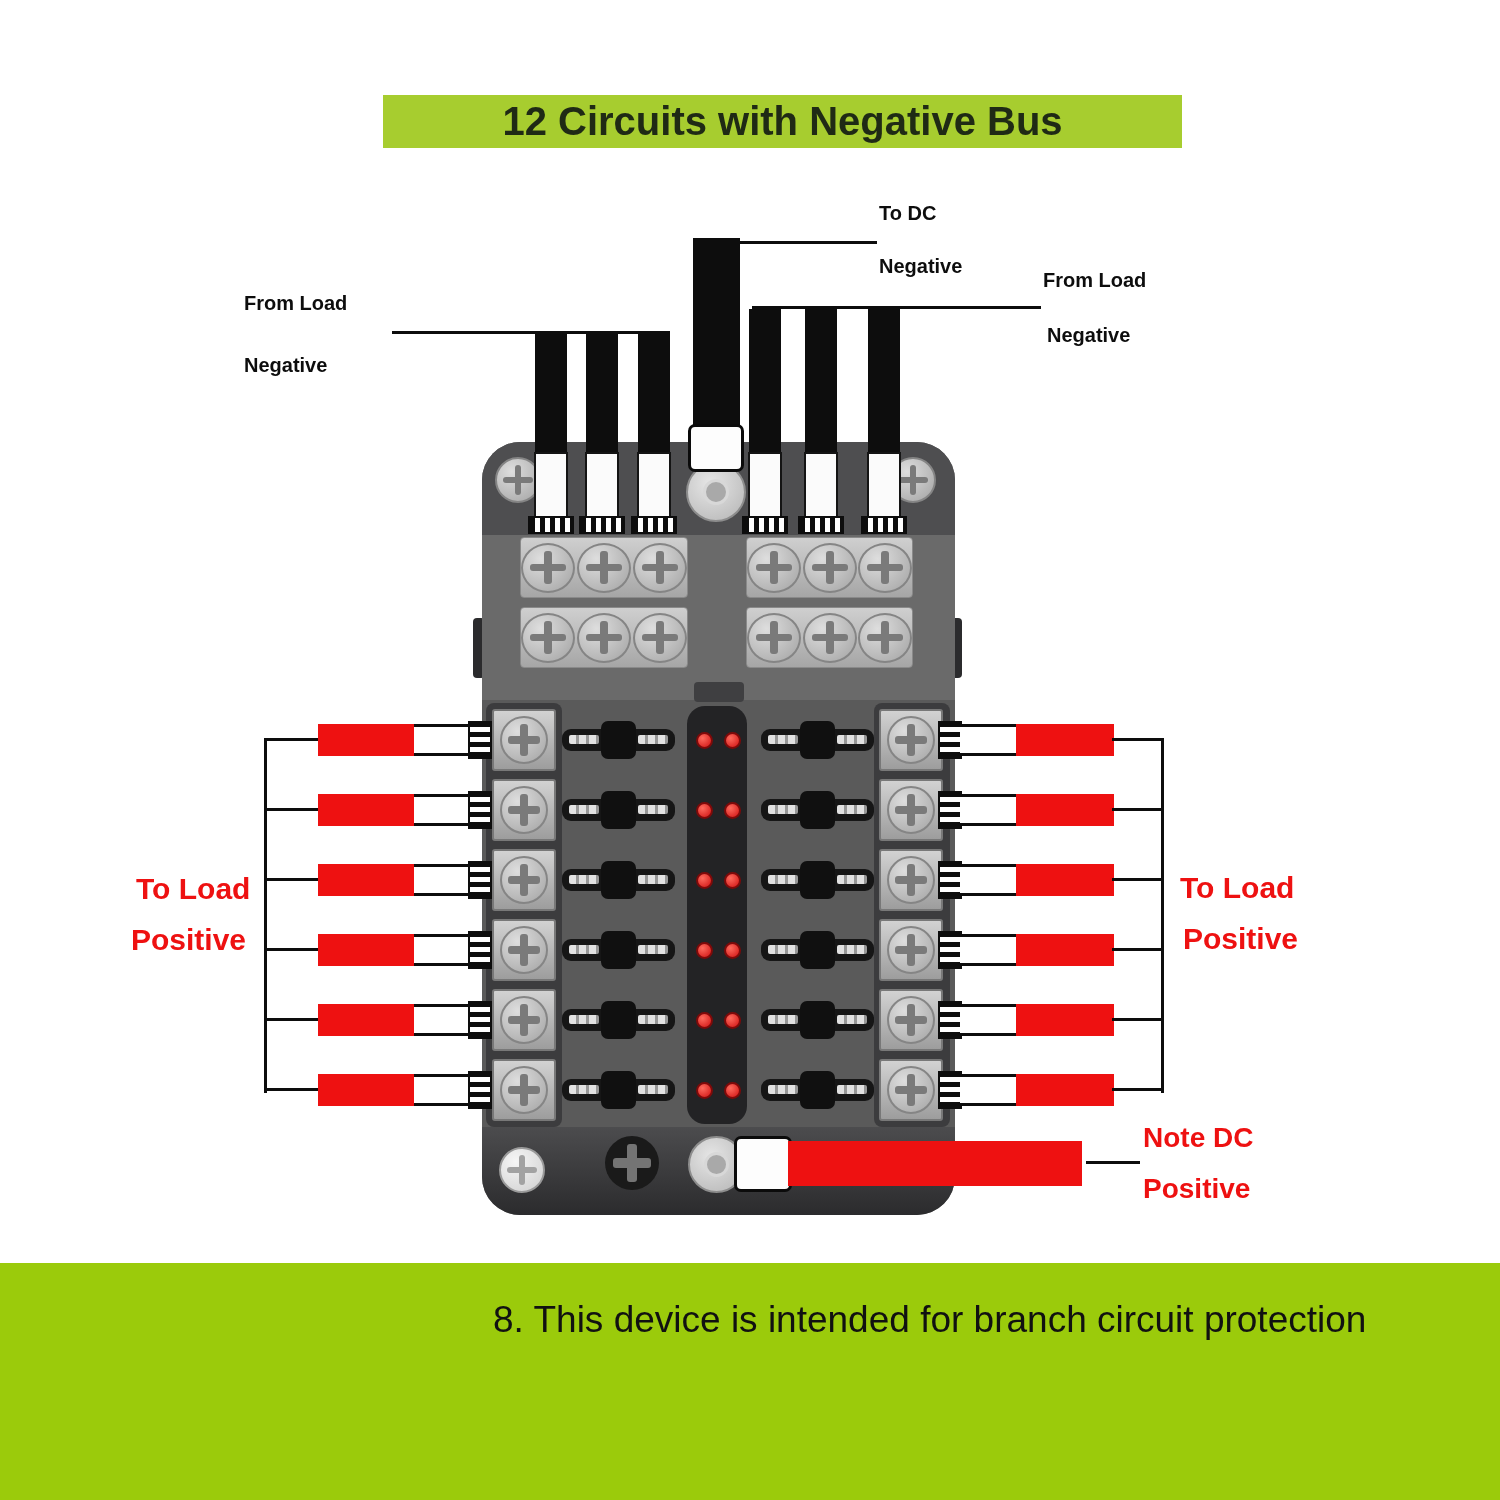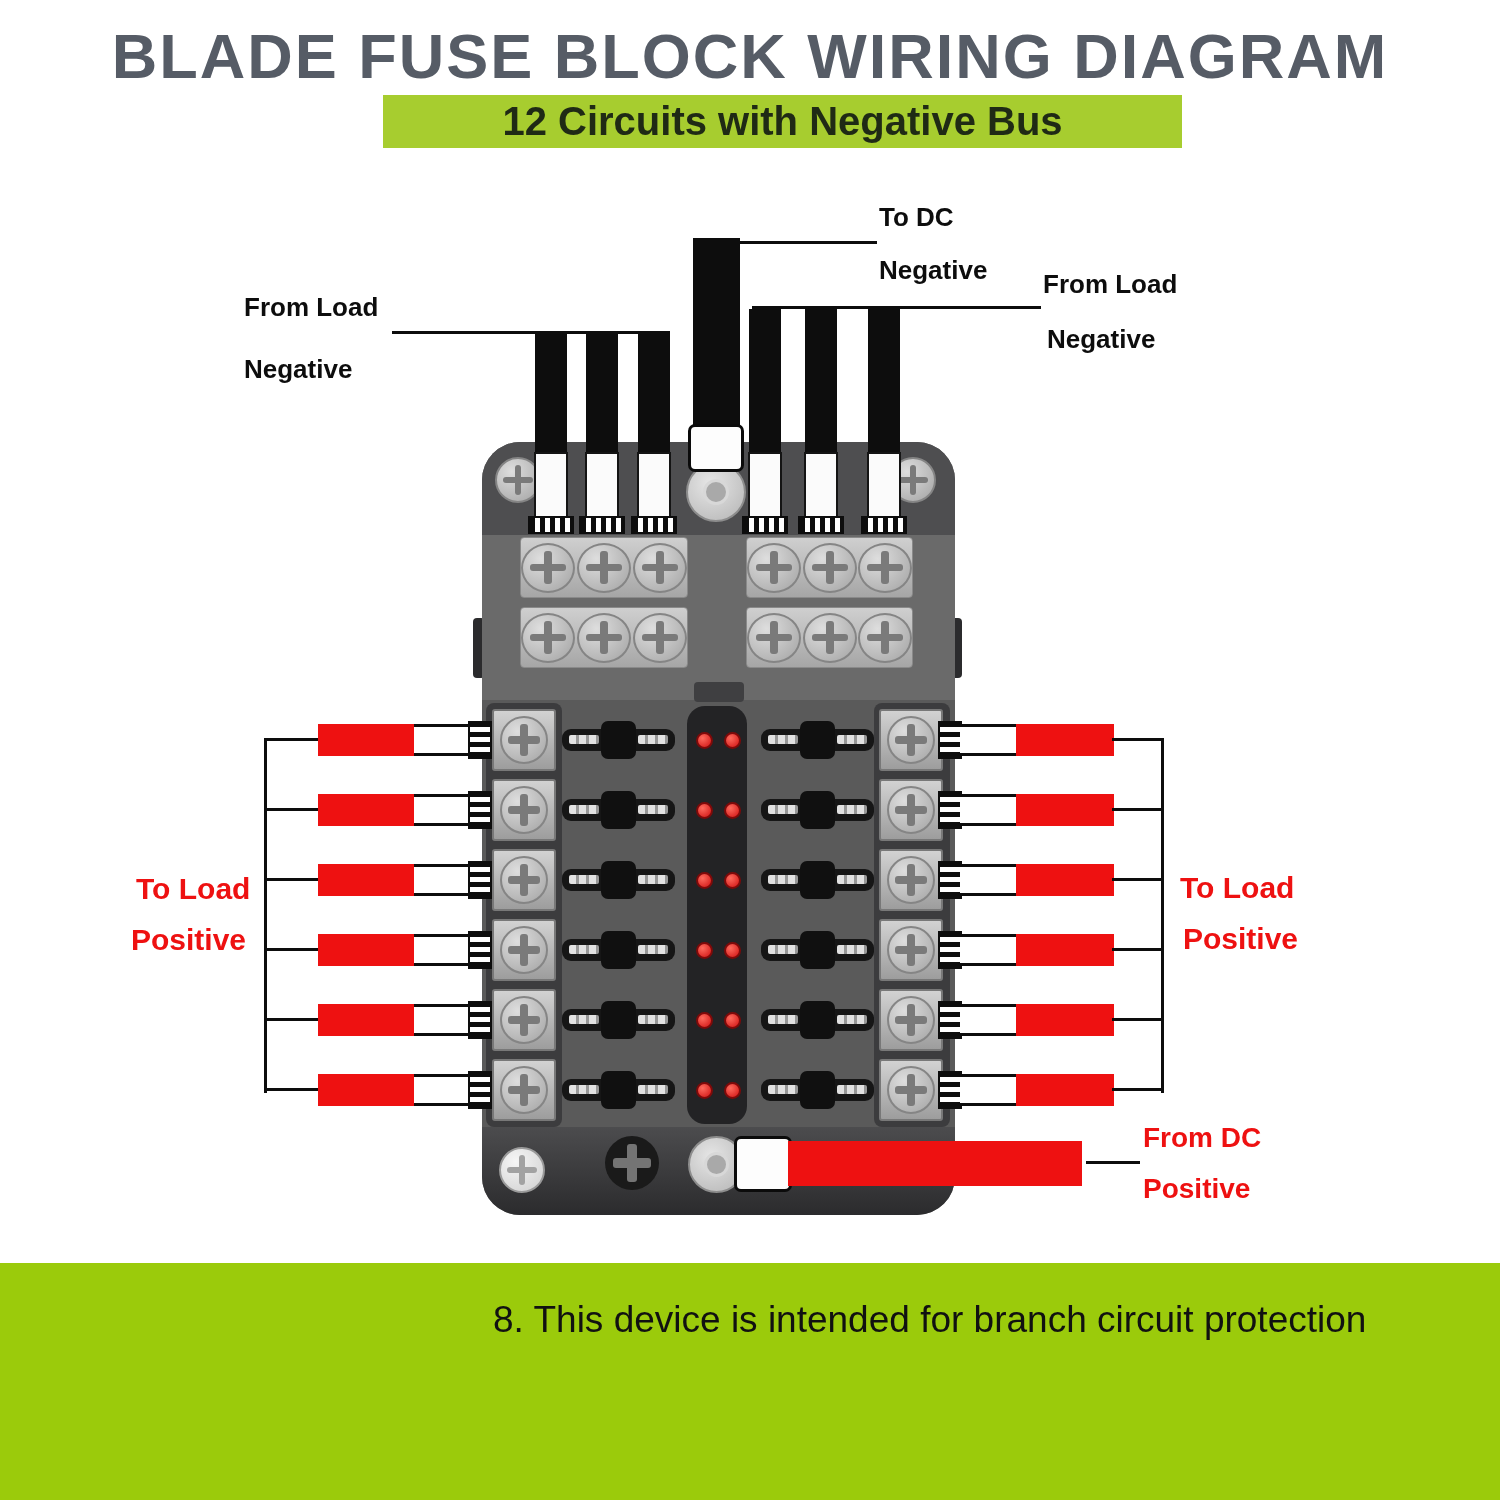--- a/index.html
+++ b/index.html
@@ -5,21 +5,21 @@
   html,body{margin:0;padding:0;background:#fff;}
   .abs{position:absolute;}
   .page{position:relative;width:1500px;height:1500px;background:#fff;overflow:hidden;
         font-family:"Liberation Sans",sans-serif;}
   
   .title{left:0;top:20px;width:100%;text-align:center;font-weight:bold;font-size:63px;
          letter-spacing:2px;color:#565c66;white-space:nowrap;}
   .banner{left:383px;top:95px;width:799px;height:53px;display:flex;align-items:center;
           justify-content:center;font-size:40px;font-weight:bold;color:#1f2a15;}
   
-  .lbl{font-weight:bold;font-size:26px;color:#0d0d0d;white-space:nowrap;}
+  .lbl{font-weight:bold;font-size:20px;color:#0d0d0d;white-space:nowrap;}
   .lbl.red{color:#ee1111;font-size:30px;}
   .lbl.red.sm{font-size:28px;}
   .hline{background:#0d0d0d;height:3px;}
   .vline{background:#0d0d0d;width:3px;}
   
   .wire-black{background:#0d0d0d;}
   .redwire{background:#ee1111;}
   .sleeve-side{background:#ffffff;border-top:3px solid #0d0d0d;border-bottom:3px solid #0d0d0d;box-sizing:border-box;}
   .sleeve-top{background:#fbfbfb;border:2px solid #141414;box-sizing:border-box;}
   .teeth{border:2px solid #0d0d0d;background:repeating-linear-gradient(0deg,#0d0d0d 0 5px,#fff 5px 10px);box-sizing:border-box;}
@@ -65,21 +65,20 @@
   
   .notepanel{left:0;top:1263px;width:1500px;height:237px;}
   .noteheading{font-size:46px;color:#111;white-space:nowrap;}
   .noteitem{font-size:37px;color:#111;white-space:pre-wrap;}
 </style>
 </head>
 <body>
 
 <div class="page">
 
-  <div class="abs title">BLADE FUSE BLOCK WIRING DIAGRAM</div>
   <div class="abs banner" style="background:#a7cd2f;">
     <span>12 Circuits with Negative Bus</span>
   </div>
 
   <div class="abs lbl" style="left:244px;top:292px;">From Load</div>
   <div class="abs lbl" style="left:244px;top:354px;">Negative</div>
   <div class="abs hline" style="left:392px;top:331px;width:278px;"></div>
 
   <div class="abs lbl" style="left:879px;top:202px;">To DC</div>
   <div class="abs lbl" style="left:879px;top:255px;">Negative</div>
@@ -87,21 +86,21 @@
 
   <div class="abs lbl" style="left:1043px;top:269px;">From Load</div>
   <div class="abs lbl" style="left:1047px;top:324px;">Negative</div>
   <div class="abs hline" style="left:752px;top:306px;width:289px;"></div>
 
   <div class="abs lbl red" style="left:136px;top:872px;">To Load</div>
   <div class="abs lbl red" style="left:131px;top:923px;">Positive</div>
   <div class="abs lbl red" style="left:1180px;top:871px;">To Load</div>
   <div class="abs lbl red" style="left:1183px;top:922px;">Positive</div>
 
-  <div class="abs lbl red sm" style="left:1143px;top:1122px;">From DC</div>
+  <div class="abs lbl red sm" style="left:1143px;top:1122px;">Note DC</div>
   <div class="abs lbl red sm" style="left:1143px;top:1173px;">Positive</div>
   <div class="abs hline" style="left:1086px;top:1161px;width:54px;"></div>
 
   <div class="abs vline" style="left:264px;top:738px;height:355px;"></div>
   <div class="abs vline" style="left:1161px;top:738px;height:355px;"></div>
 
   <div class="abs sidetab" style="left:473px;top:618px;width:12px;height:60px;"></div>
   <div class="abs sidetab" style="left:950px;top:618px;width:12px;height:60px;"></div>
 
   <div class="abs device">

